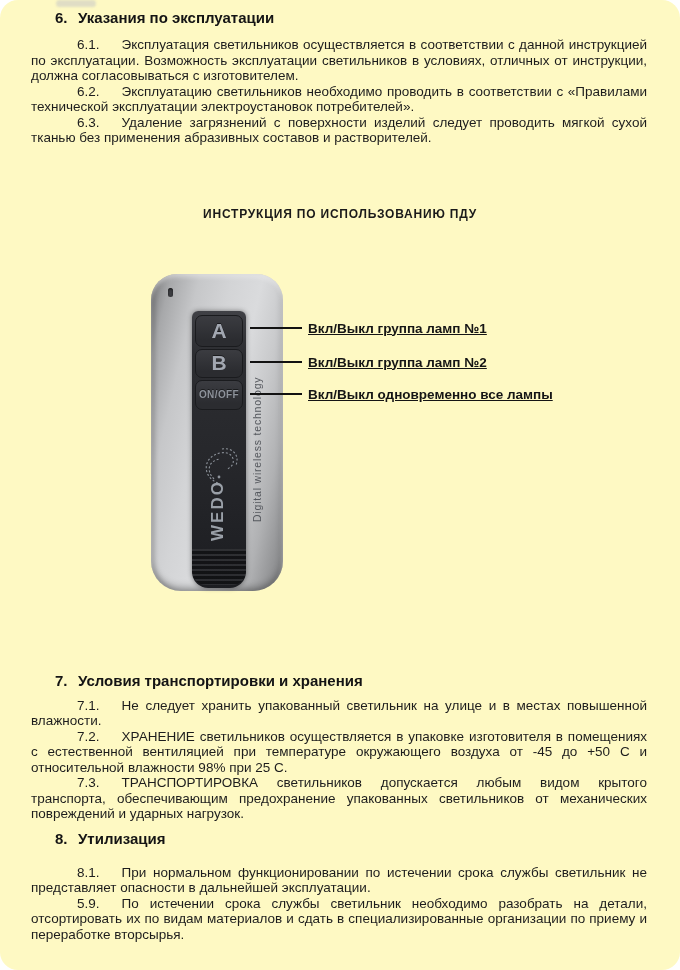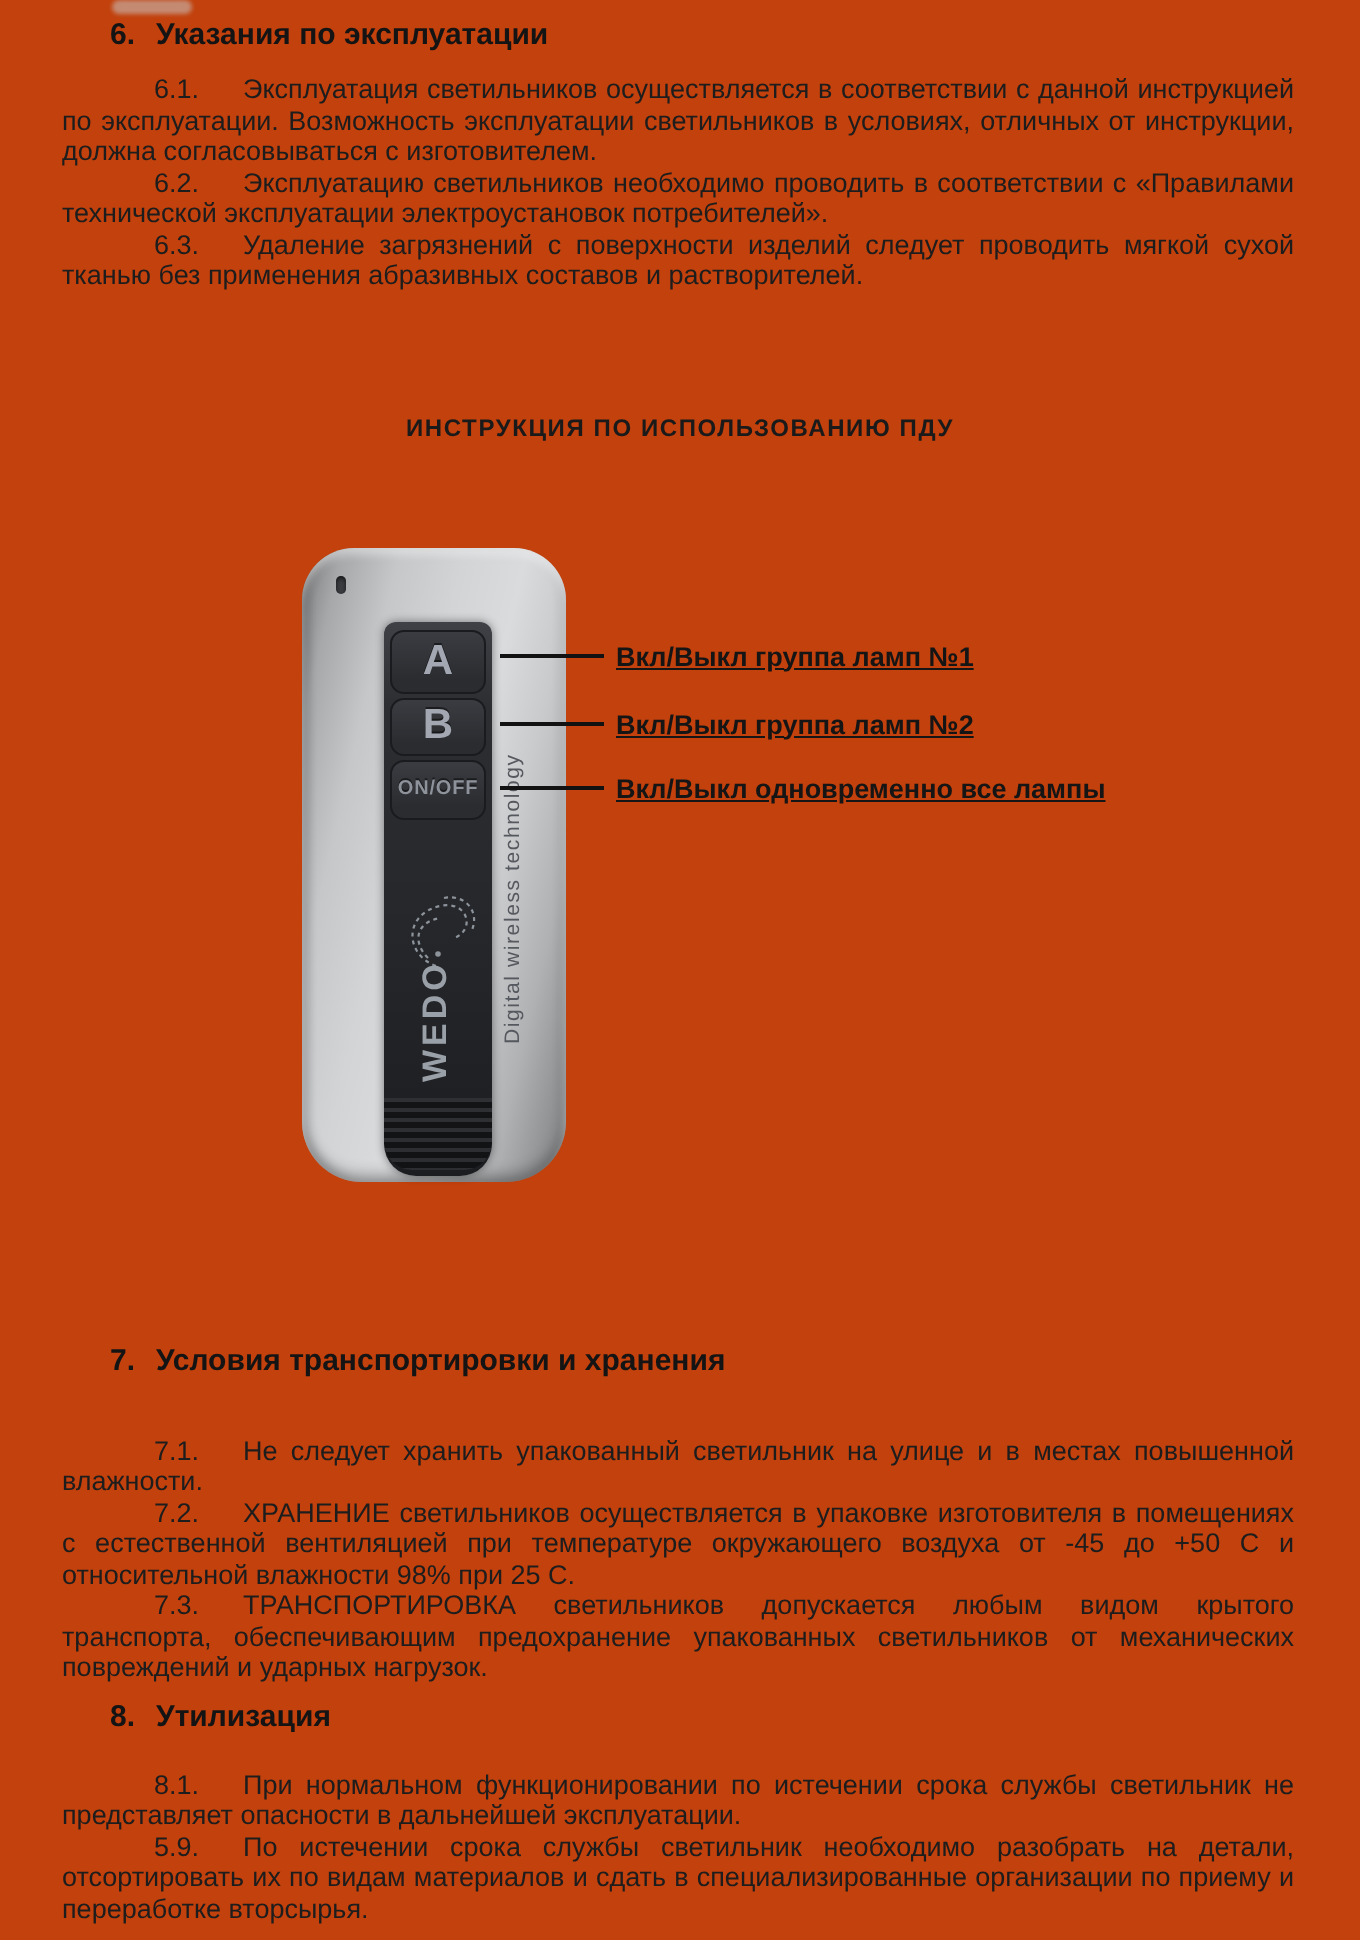--- a/index.html
+++ b/index.html
@@ -3,21 +3,21 @@
 <meta charset="utf-8">
 <style>
   html,body{margin:0;padding:0;}
   body{
     width:680px;height:970px;
     background:#ffffff;
     font-family:"Liberation Sans", sans-serif;
     color:#1b1b1b;
     -webkit-font-smoothing:antialiased;
   }
-  .doc{position:relative;width:680px;height:970px;background:#c2410c;overflow:hidden;}
+  .doc{position:relative;width:680px;height:970px;background:#fef9c3;overflow:hidden;border-radius:18px;}
 
   .smudge{
     position:absolute;left:56px;top:0;width:40px;height:7px;
     background:#c7c7c7;opacity:.55;border-radius:4px;filter:blur(1px);
   }
 
   .sec-head{
     margin:0 33px 0 55px;
     font-weight:bold;font-size:15px;line-height:18px;color:#141414;
   }
@@ -26,21 +26,21 @@
   #h8{margin-top:8px;}
   .sec-num{display:inline-block;width:23px;}
 
   .body-p{
     margin:0 33px 0 31px;
     font-size:13.5px;line-height:15.5px;
     text-align:justify;text-indent:46px;color:#1d1d1d;
   }
   .p-num{margin-right:22px;}
   .mt-s6{margin-top:10px;}
-  .mt-s7{margin-top:28px;}
+  .mt-s7{margin-top:8px;}
   .mt-s8{margin-top:17px;}
 
   .pdu-title{
     margin:58px 0 0 0;
     text-align:center;
     font-size:12px;font-weight:bold;letter-spacing:.8px;color:#1a1a1a;
     line-height:20px;
   }
 
   .figure{position:relative;margin-top:47px;height:322px;}

